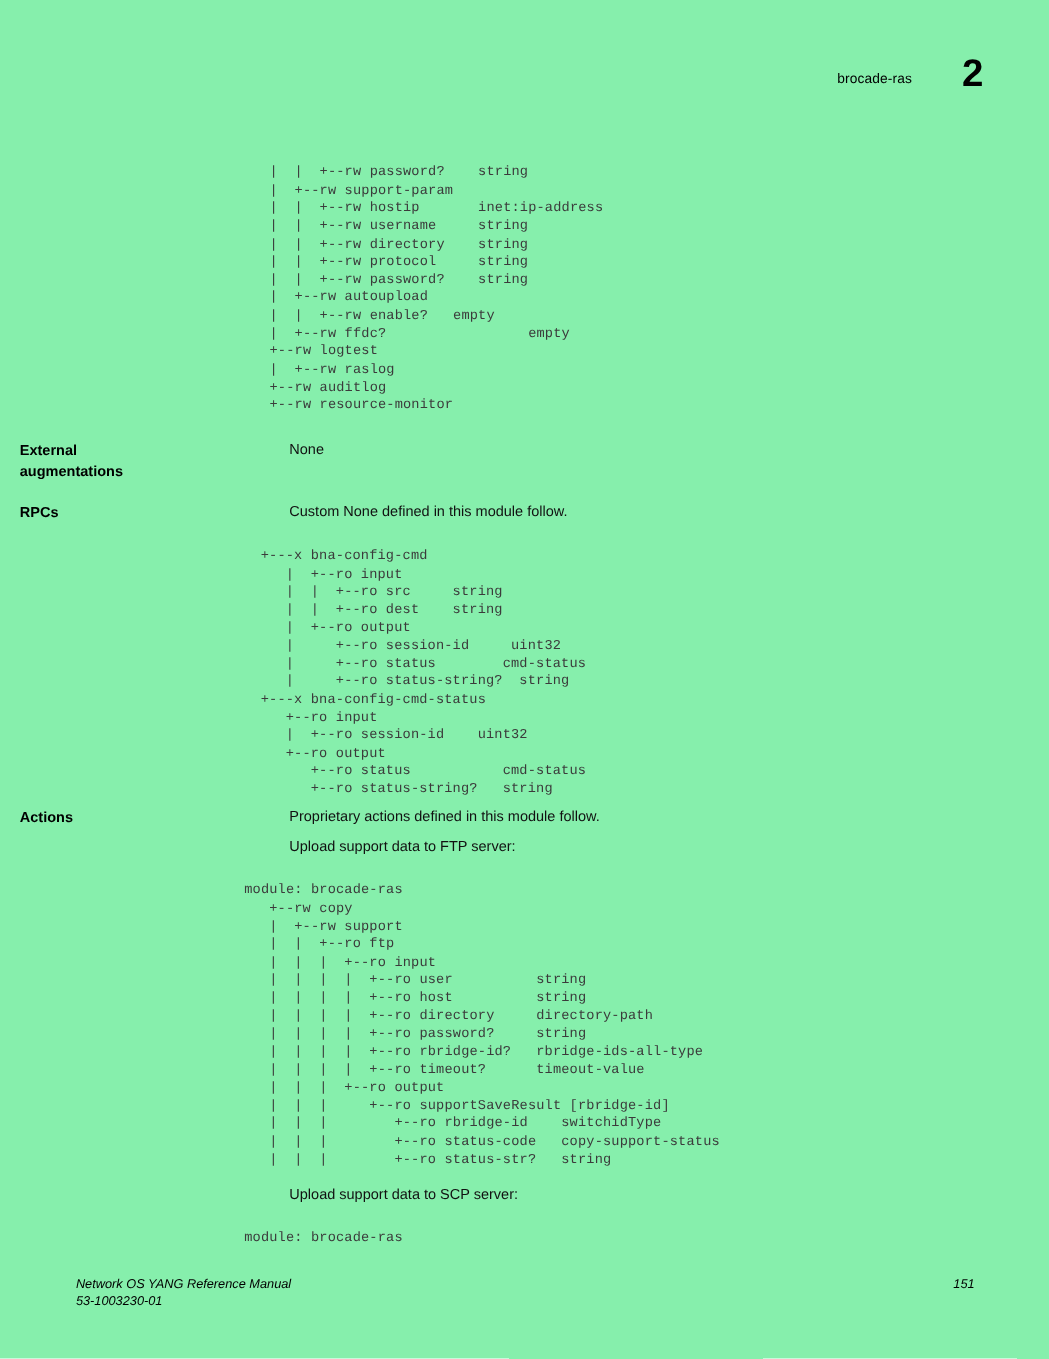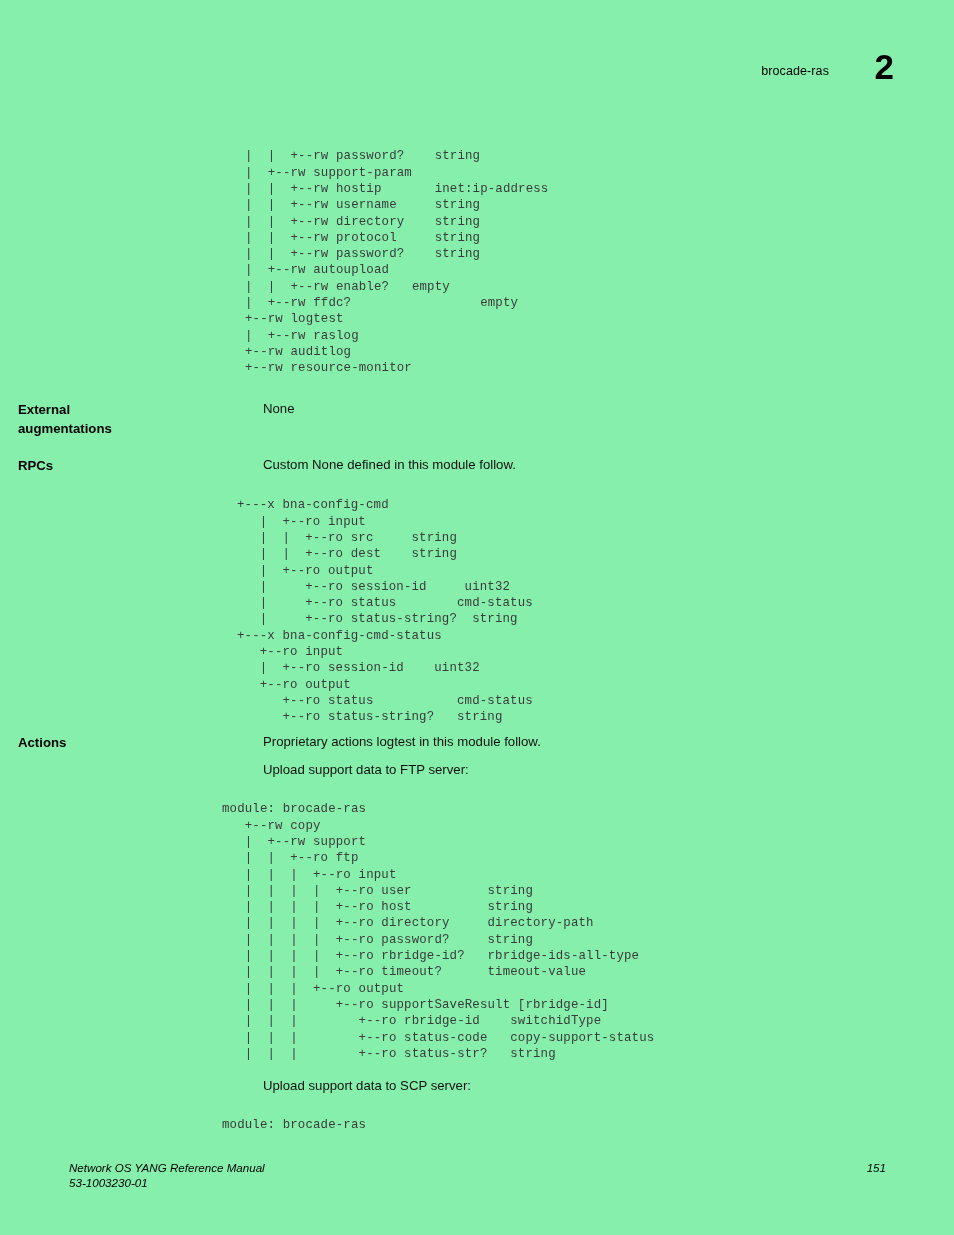--- a/index.html
+++ b/index.html
@@ -163,21 +163,21 @@
    |     +--ro status        cmd-status
    |     +--ro status-string?  string
 +---x bna-config-cmd-status
    +--ro input
    |  +--ro session-id    uint32
    +--ro output
       +--ro status           cmd-status
       +--ro status-string?   string</pre>
 
   <div class="side-label" id="label-actions">Actions</div>
-  <div class="body-text" id="text-actions">Proprietary actions logtest in this module follow.</div>
+  <div class="body-text" id="text-actions">Proprietary actions defined in this module follow.</div>
 
   <div class="body-text" id="text-ftp-intro">Upload support data to FTP server:</div>
   <pre class="code" id="code-ftp">module: brocade-ras
    +--rw copy
    |  +--rw support
    |  |  +--ro ftp
    |  |  |  +--ro input
    |  |  |  |  +--ro user          string
    |  |  |  |  +--ro host          string
    |  |  |  |  +--ro directory     directory-path

